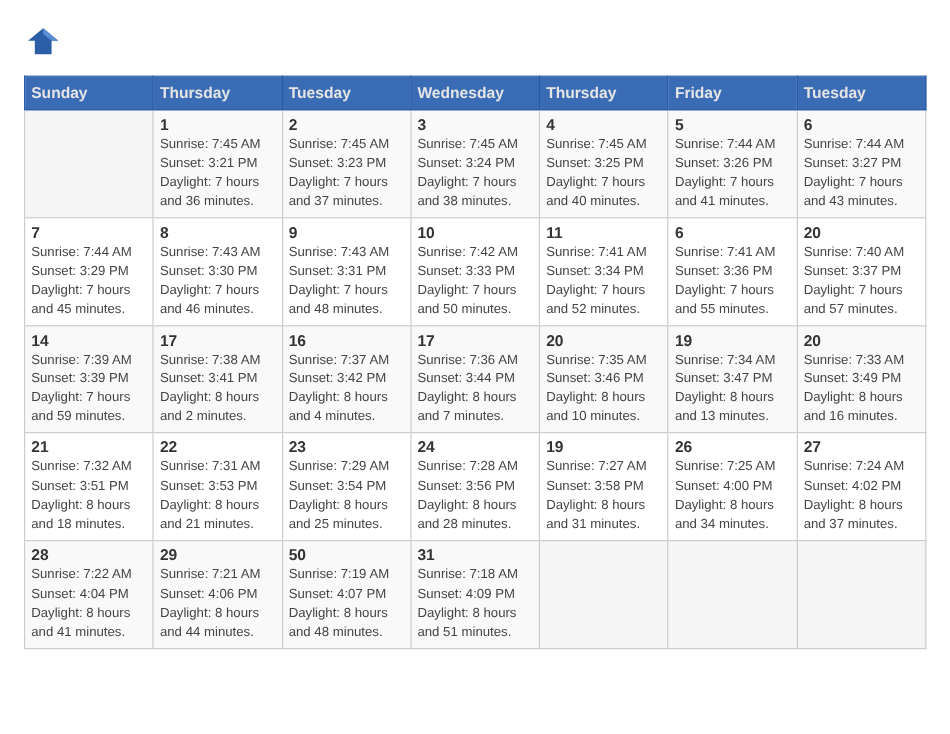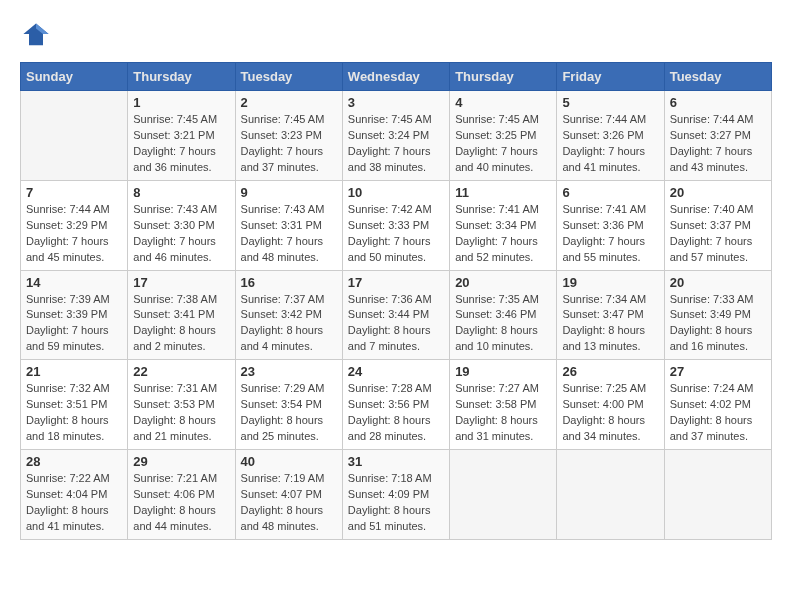--- a/index.html
+++ b/index.html
@@ -238,21 +238,21 @@
       <tr>
         <td>
           <span class="day-number">28</span>
           <div class="day-info">Sunrise: 7:22 AM<br>Sunset: 4:04 PM<br>Daylight: 8 hours<br>and 41 minutes.</div>
         </td>
         <td>
           <span class="day-number">29</span>
           <div class="day-info">Sunrise: 7:21 AM<br>Sunset: 4:06 PM<br>Daylight: 8 hours<br>and 44 minutes.</div>
         </td>
         <td>
-          <span class="day-number">40</span>
+          <span class="day-number">50</span>
           <div class="day-info">Sunrise: 7:19 AM<br>Sunset: 4:07 PM<br>Daylight: 8 hours<br>and 48 minutes.</div>
         </td>
         <td>
           <span class="day-number">31</span>
           <div class="day-info">Sunrise: 7:18 AM<br>Sunset: 4:09 PM<br>Daylight: 8 hours<br>and 51 minutes.</div>
         </td>
         <td class="empty"></td>
         <td class="empty"></td>
         <td class="empty"></td>
       </tr>

